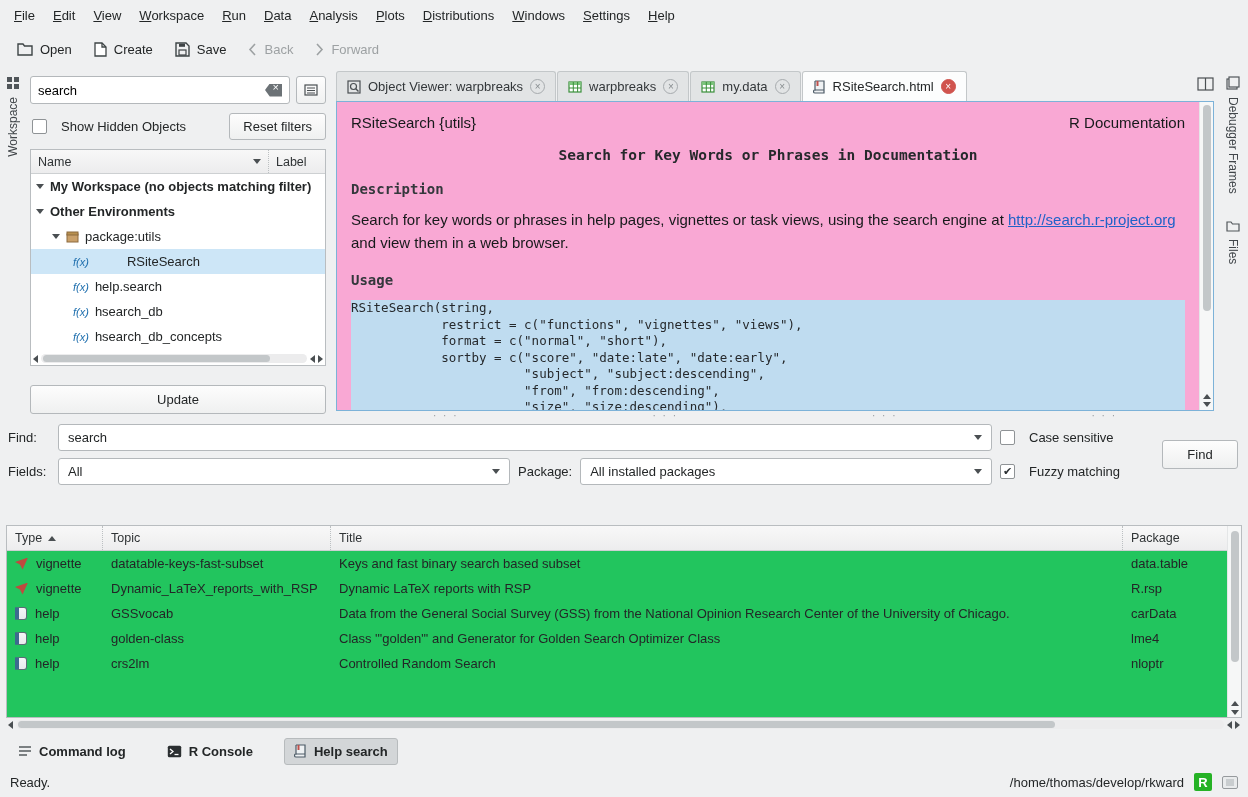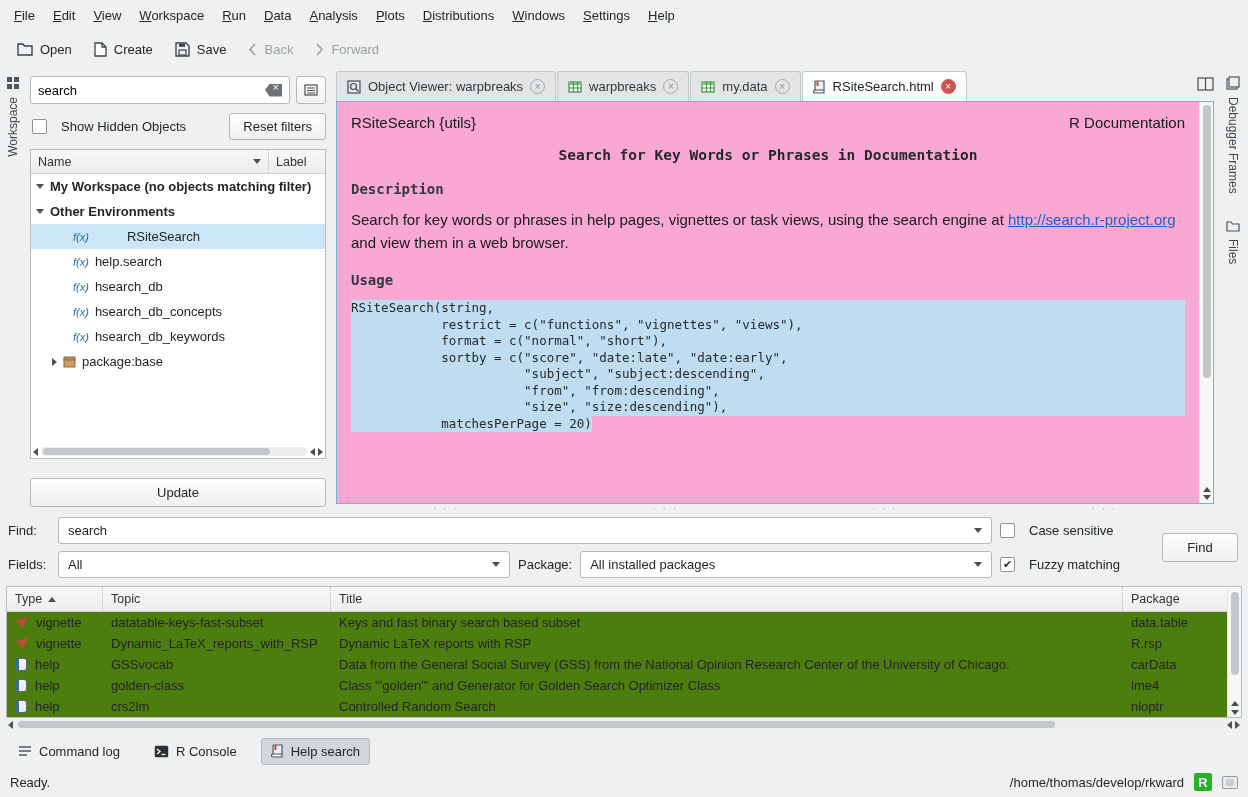--- a/index.html
+++ b/index.html
@@ -108,40 +108,40 @@
   .flabel { width:42px; flex:0 0 auto; }
   .combo { height:27px; background:#fff; border:1px solid #b4b8bb; border-radius:3px; display:flex; align-items:center; padding:0 9px; gap:8px; }
   .combo .val { flex:1; overflow:hidden; white-space:nowrap; }
   .combo.grow { flex:1; min-width:0; }
   .combo.fields { width:452px; flex:0 0 auto; }
   .check-col { width:150px; flex:0 0 auto; }
   .find-btn { width:76px; height:29px; flex:0 0 auto; }
 
   
   .results-wrap { flex:0 0 auto; padding:0 6px; }
-  .results { height:132px; background:#4d7c0f; border:1px solid #b9bdc0; display:flex; }
+  .results { height:193px; background:#22c55e; border:1px solid #b9bdc0; display:flex;margin-top:32px; }
   .rtable { flex:1; min-width:0; display:flex; flex-direction:column; }
   .rheader { display:flex; height:25px; flex:0 0 auto; background:linear-gradient(#f8f8f8,#ededee); border-bottom:1px solid #cdd0d2; align-items:center; font-size:12.5px; color:#2f3335; }
   .hc { height:100%; display:flex; align-items:center; padding:0 8px; border-right:1px dotted #bcc0c2; gap:6px; }
   .hc:last-child { border-right:none; }
   .c-type { width:96px; flex:0 0 auto; }
   .c-topic { width:228px; flex:0 0 auto; }
   .c-title { flex:1; min-width:0; }
   .c-package { width:104px; flex:0 0 auto; }
   .rrow { display:flex; align-items:center; height:25px; }
   .rrow > span { padding:0 8px; overflow:hidden; white-space:nowrap; text-overflow:ellipsis; }
   .rrow .c-type { display:flex; align-items:center; gap:8px; }
   .vignette-icon { width:13px; height:12px; flex:0 0 auto; background:#bf4a3f; clip-path:polygon(0 38%, 100% 0, 58% 100%, 38% 58%); }
   .helpdoc-icon { width:12px; height:13px; flex:0 0 auto; background:linear-gradient(#f5f6f7,#e7eaec); border:1px solid #5d6b76; border-left:4px solid #3d6a8f; border-radius:1px 3px 3px 1px; }
   .table-vscroll { width:14px; flex:0 0 auto; border-left:1px solid #e4e6e7; background:#f6f7f7; display:flex; flex-direction:column; align-items:center; padding:3px 0 2px 0; gap:4px; }
   .table-vscroll .vtrack { flex:1; width:8px; position:relative; }
   .table-vscroll .vthumb { position:absolute; top:2px; height:78%; width:8px; background:#c3c7c9; border-radius:4px; }
 
   
-  .toolview-bar { height:32px; flex:0 0 auto; display:flex; align-items:center; gap:14px; padding:0 8px; margin-top:4px; }
+  .toolview-bar { height:32px; flex:0 0 auto; display:flex; align-items:center; gap:21px; padding:0 8px; margin-top:4px;font-weight:bold; }
   .tvbtn { display:flex; align-items:center; gap:7px; padding:5px 9px; border-radius:3px; border:1px solid transparent; font:inherit; background:transparent; color:#232627; }
   .tvbtn.active { background:#d3d6d8; border-color:#b7bbbd; }
 
   
   .statusbar { height:30px; flex:0 0 auto; display:flex; align-items:center; padding:0 10px; gap:10px;justify-content:flex-end; }
   .status-left { flex:1; }
   .r-badge { width:18px; height:18px; background:#25b225; color:#fff; font-weight:bold; font-size:13px; display:flex; align-items:center; justify-content:center; border-radius:2px; }
   .engine-icon { width:16px; height:13px; border:1px solid #969a9d; background:#e9ebec; border-radius:2px; position:relative; }
   .engine-icon::after { content:""; position:absolute; inset:2px 3px; background:#c9cdcf; }
 
@@ -266,20 +266,30 @@
         </div>
         <div class="tree-body">
           <div class="trow l0">
             <span class="tri-down"></span>
             <span>My Workspace (no objects matching filter)</span>
           </div>
           <div class="trow l0">
             <span class="tri-down"></span>
             <span>Other Environments</span>
           </div>
+          <div class="trow l1">
+            <span class="tri-down"></span>
+            <span>
+                <svg width="13" height="12" viewBox="0 0 13 12">
+                  <rect x="1" y="3" width="11" height="8" fill="#c9a06a" stroke="#8c6a3e"></rect>
+                  <rect x="1" y="1" width="11" height="3" fill="#b8904f" stroke="#8c6a3e"></rect>
+                </svg>
+              </span>
+            <span>package:utils</span>
+          </div>
           <div class="trow l2 selected">
             <span class="fx-icon"></span>
             <span>RSiteSearch</span>
           </div>
           <div class="trow l2">
             <span class="fx-icon"></span>
             <span>help.search</span>
           </div>
           <div class="trow l2">
             <span class="fx-icon"></span>

